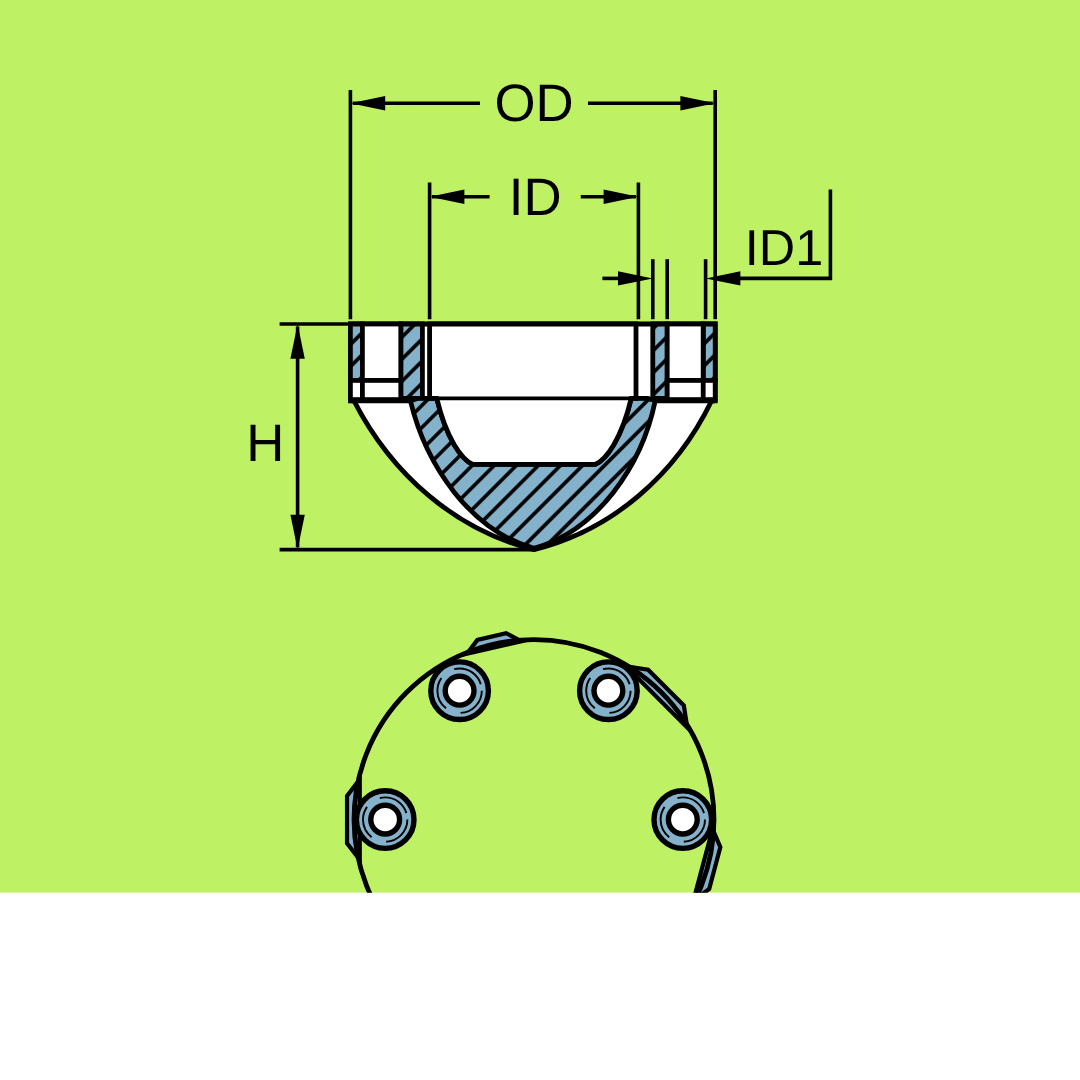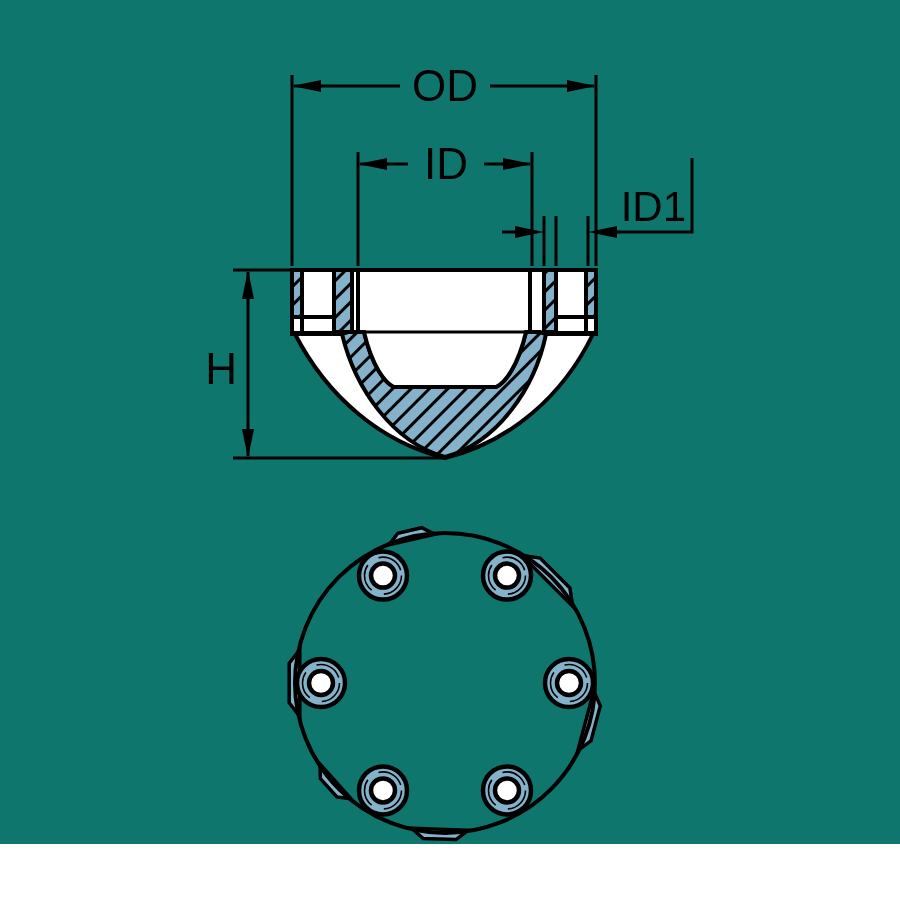--- a/index.html
+++ b/index.html
@@ -1,16 +1,16 @@
 <!DOCTYPE html>
 <html><head>
 <meta charset="utf-8">
 <style>
   html, body { margin:0; padding:0; background:#ffffff; }
-  .page { width:900px; height:844px; position:relative; background:#0f766e; }
+  .page { width:900px; height:744px; position:relative; background:#bef264; }
   svg { display:block; }
   .outline   { stroke:#000; stroke-width:4; fill:#ffffff; }
   .edge      { stroke:#000; stroke-width:4; fill:none; }
   .hatched   { stroke:#000; stroke-width:4; }
   .cutout    { stroke:#000; stroke-width:4; fill:#ffffff; }
   .thinline  { stroke:#000; stroke-width:3.2; fill:none; }
   .dim-line  { stroke:#000; stroke-width:3; fill:none; }
   .ext-line  { stroke:#000; stroke-width:3; fill:none; }
   .arrow     { fill:#000; stroke:none; }
   .boss-outer{ stroke:#000; stroke-width:4.5; }

